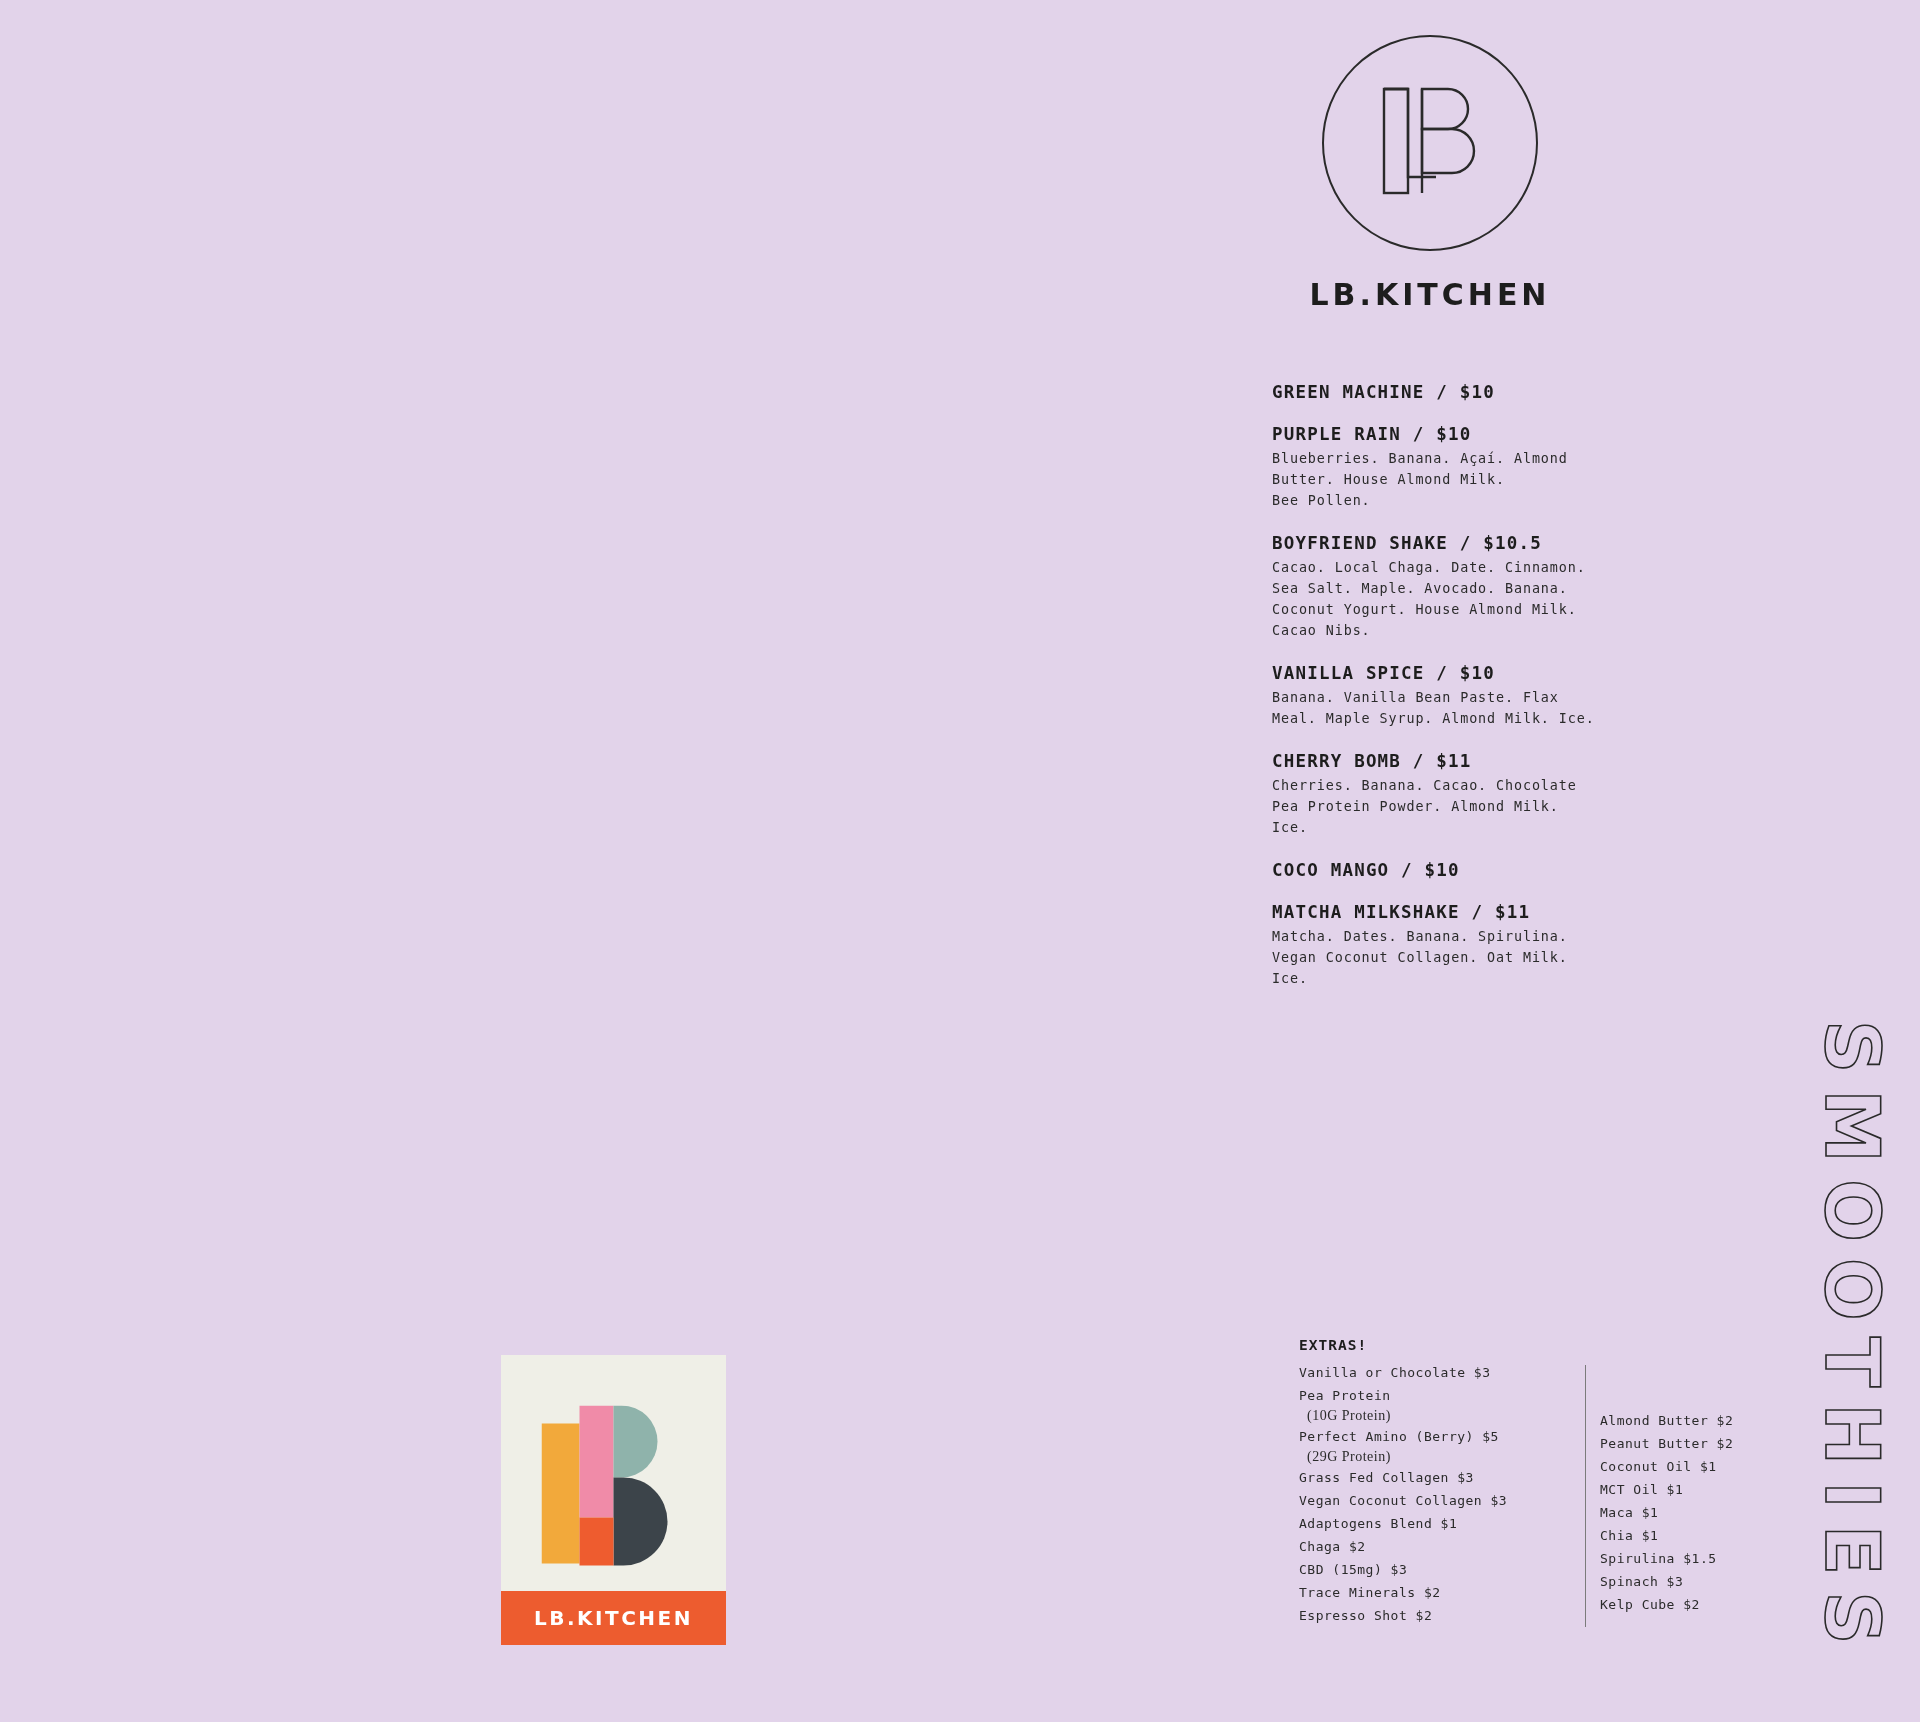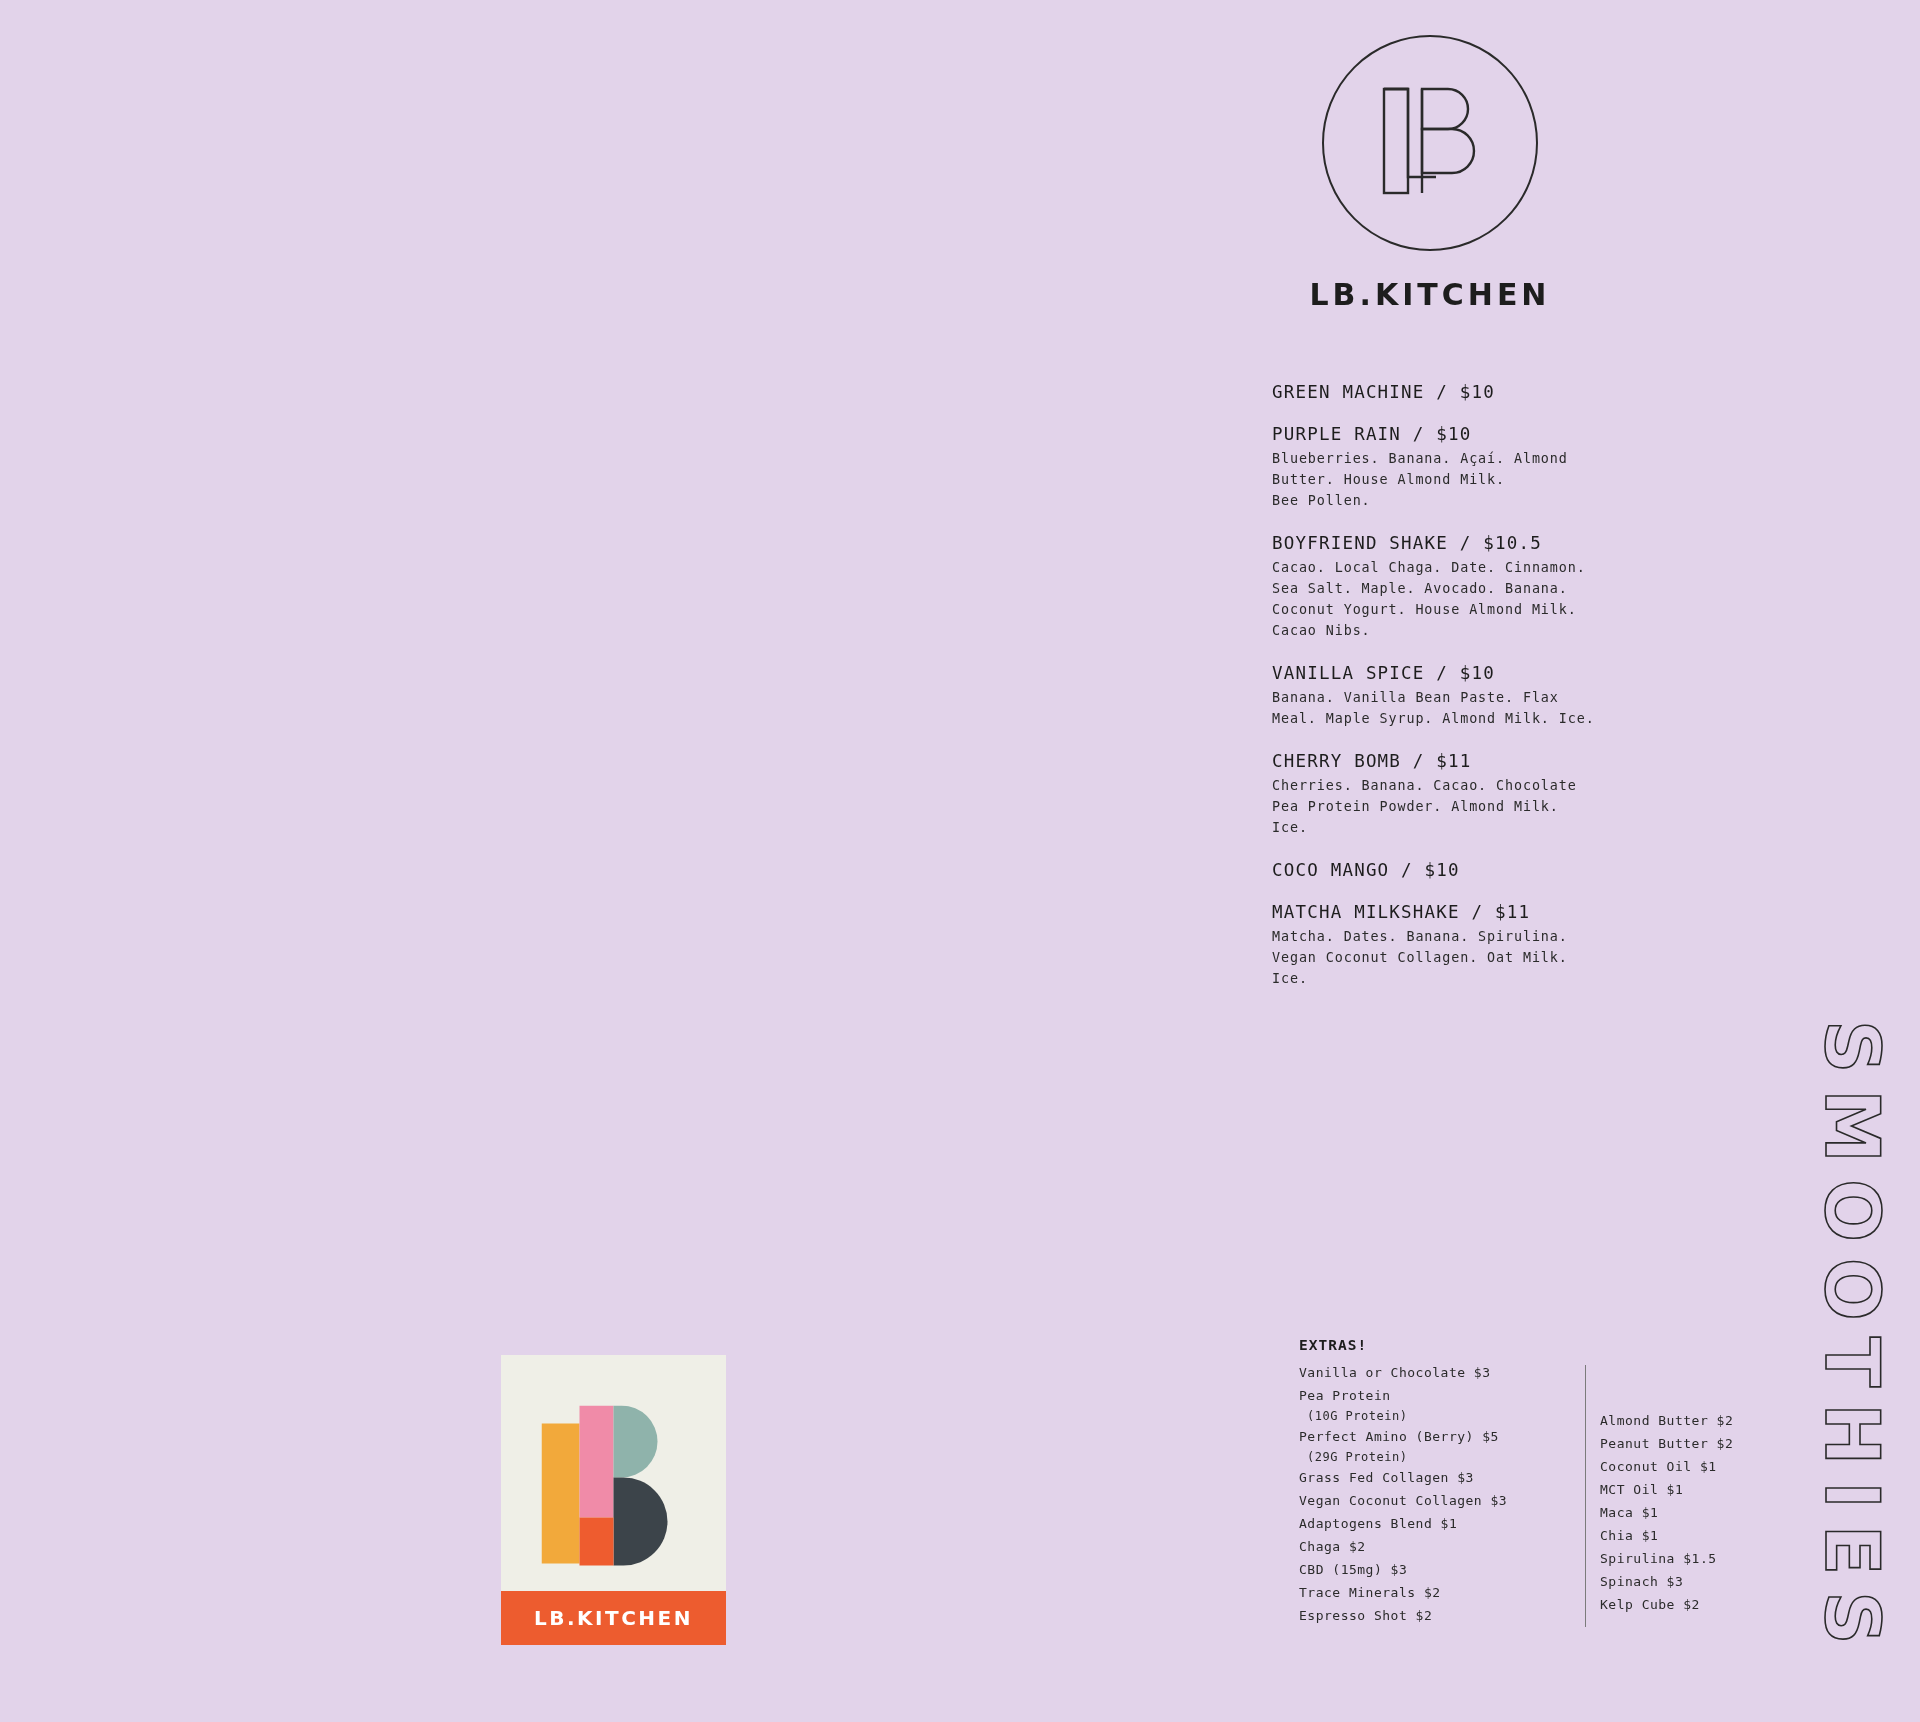--- a/index.html
+++ b/index.html
@@ -76,21 +76,21 @@
     left: 1272px;
     top: 382px;
     width: 500px;
   }
   .menu-item {
     margin-bottom: 22px;
   }
   .menu-item-title {
     font-family: "DejaVu Sans Mono", monospace;
     font-size: 17.5px;
-    font-weight: 400;
+    font-weight: 700;
     letter-spacing: 1.2px;
     color: #1d1d1d;
     margin-bottom: 4px;
   }
   .menu-item-desc {
     font-family: "DejaVu Sans Mono", monospace;
     font-size: 13.4px;
     line-height: 21px;
     letter-spacing: 0.9px;
     color: #2b2b2b;
@@ -131,24 +131,25 @@
     padding-top: 48px;
   }
   .extras-line {
     font-family: "DejaVu Sans Mono", monospace;
     font-size: 13px;
     line-height: 23px;
     letter-spacing: 0.5px;
     color: #2b2b2b;
   }
   .extras-sub {
-    font-size: 12px;
+    font-size: 14px;
     line-height: 18px;
     padding-left: 8px;
     color: #2b2b2b;
+    font-family: Liberation Serif, serif;
   }
 
   
   #brand-card {
     position: absolute;
     left: 501px;
     top: 1355px;
     width: 225px;
     height: 290px;
     background: #efefe7;

